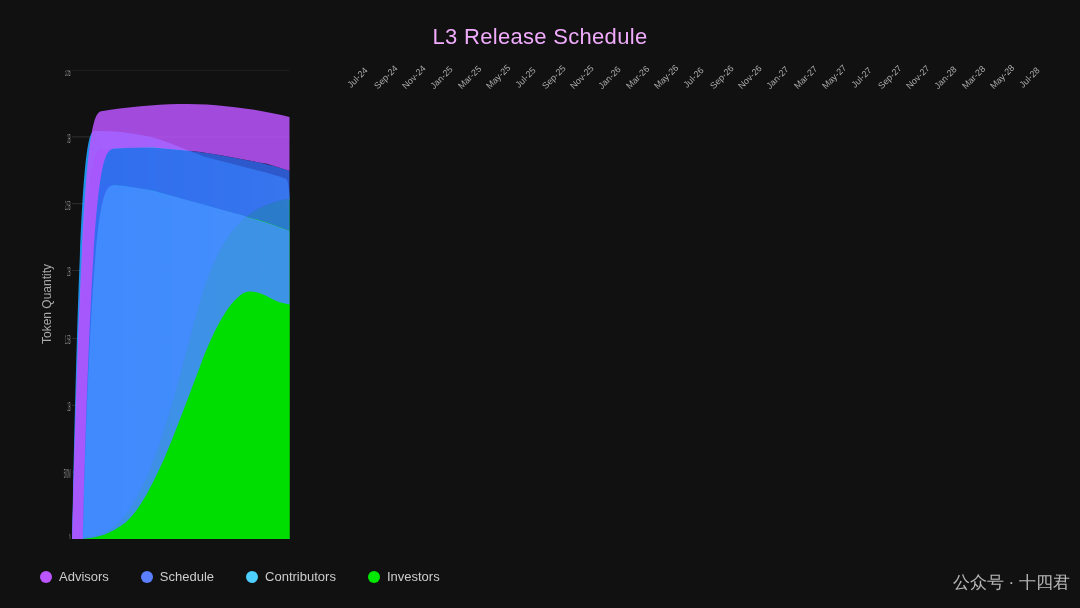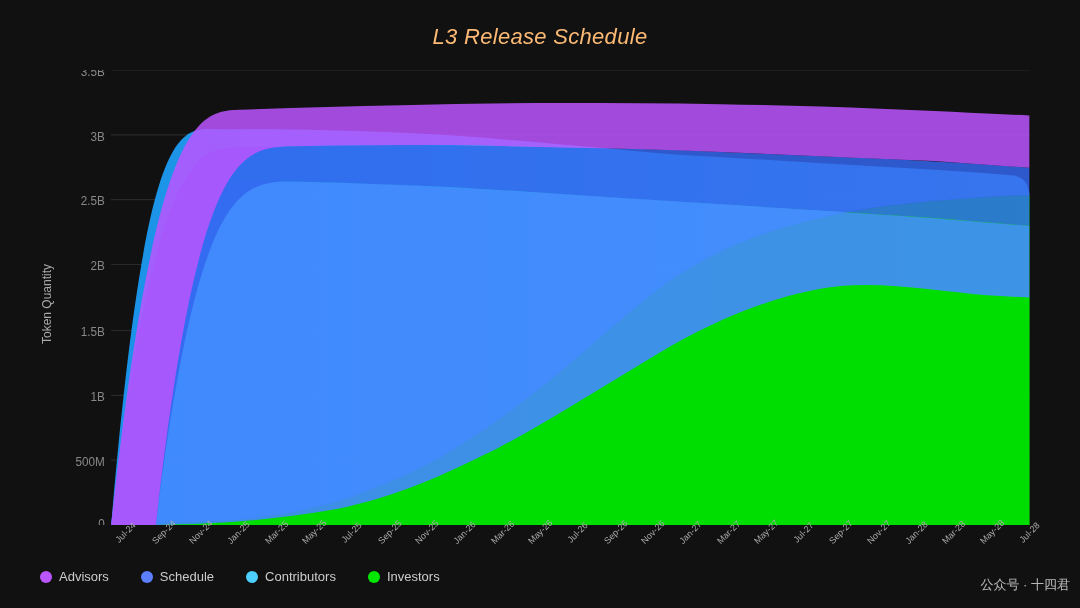--- a/index.html
+++ b/index.html
@@ -15,26 +15,25 @@
     }
     .chart-container {
       width: 1000px;
       height: 560px;
       position: relative;
       display: flex;
       flex-direction: column;
       align-items: center;
     }
     .chart-title {
-      color: #fdba74;
+      color: #f0abfc;
       font-size: 22px;
       font-weight: 500;
       margin-bottom: 20px;
       letter-spacing: 0.3px;
-      font-style: italic;
     }
     .chart-area {
       width: 100%;
       flex: 1;
       position: relative;
       display: flex;
       flex-direction: column;
     }
     .chart-inner {
       display: flex;
@@ -47,21 +46,21 @@
       transform: rotate(180deg);
       color: #aaaaaa;
       font-size: 12px;
       margin-right: 6px;
       white-space: nowrap;
       align-self: center;
     }
     .chart-with-axes {
       flex: 1;
       display: flex;
-      flex-direction: column;
+      flex-direction: row;
     }
     .chart-plot-area {
       flex: 1;
       position: relative;
     }
     svg.main-chart {
       width: 100%;
       height: 100%;
     }
     .x-axis-labels {
@@ -96,21 +95,21 @@
     .legend-dot {
       width: 12px;
       height: 12px;
       border-radius: 50%;
     }
     .watermark {
       position: absolute;
       bottom: 14px;
       right: 10px;
       color: rgba(255,255,255,0.7);
-      font-size: 13px;
+      font-size: 17px;
     }
   </style>
 </head>
 <body>
 
 <div class="chart-container">
   <div class="chart-title">L3 Release Schedule</div>
   <div class="chart-area">
     <div class="chart-inner">
       <div class="y-axis-label">Token Quantity</div>

